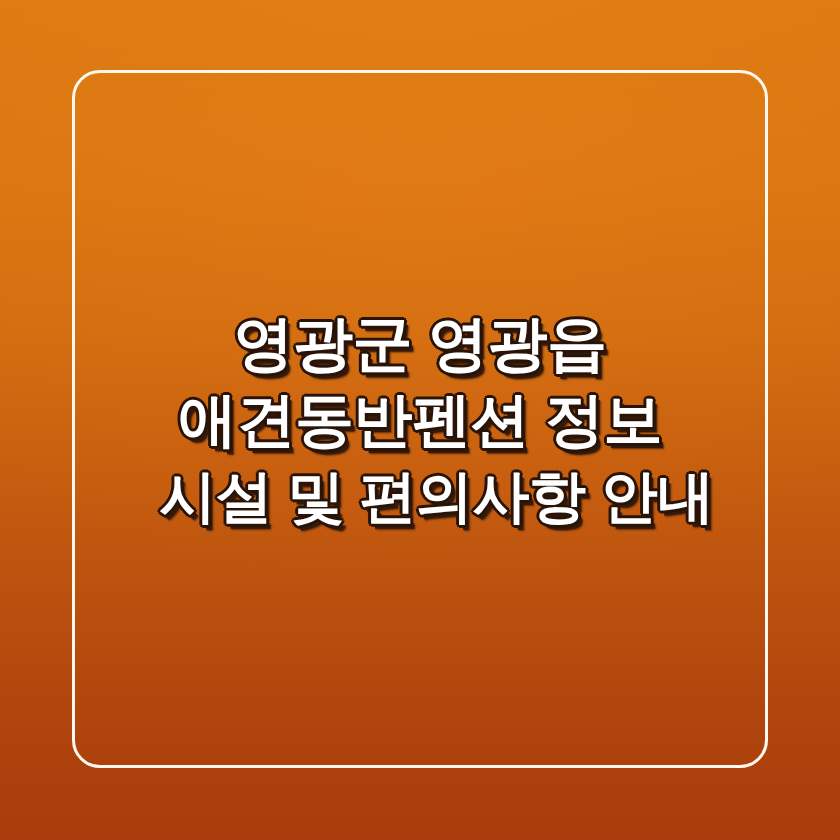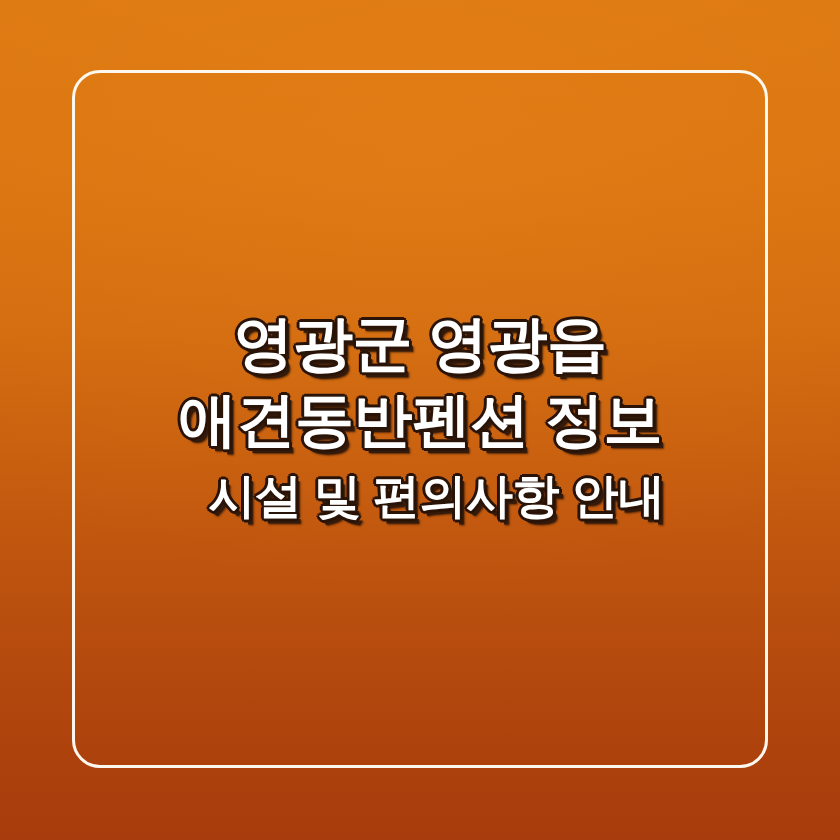--- a/index.html
+++ b/index.html
@@ -84,21 +84,21 @@
        -3px  0px 0 #2a1408,
         3px  0px 0 #2a1408,
         0px -3px 0 #2a1408,
         0px  3px 0 #2a1408,
         4px  5px 0 #331a0b,
         5px  6px 2px rgba(30, 12, 4, 0.65);
   }
 
   .title-line.line-1 { font-size: 60px; }
   .title-line.line-2 { font-size: 59px; }
-  .title-line.line-3 { font-size: 47px; margin-left: 33px; }
+  .title-line.line-3 { font-size: 57px; margin-left: 33px; }
 </style>
 </head>
 <body>
 
 <div class="canvas">
 
   <div class="frame"></div>
 
   <div class="title-block">
     <span class="title-line line-1">영광군 영광읍</span>

